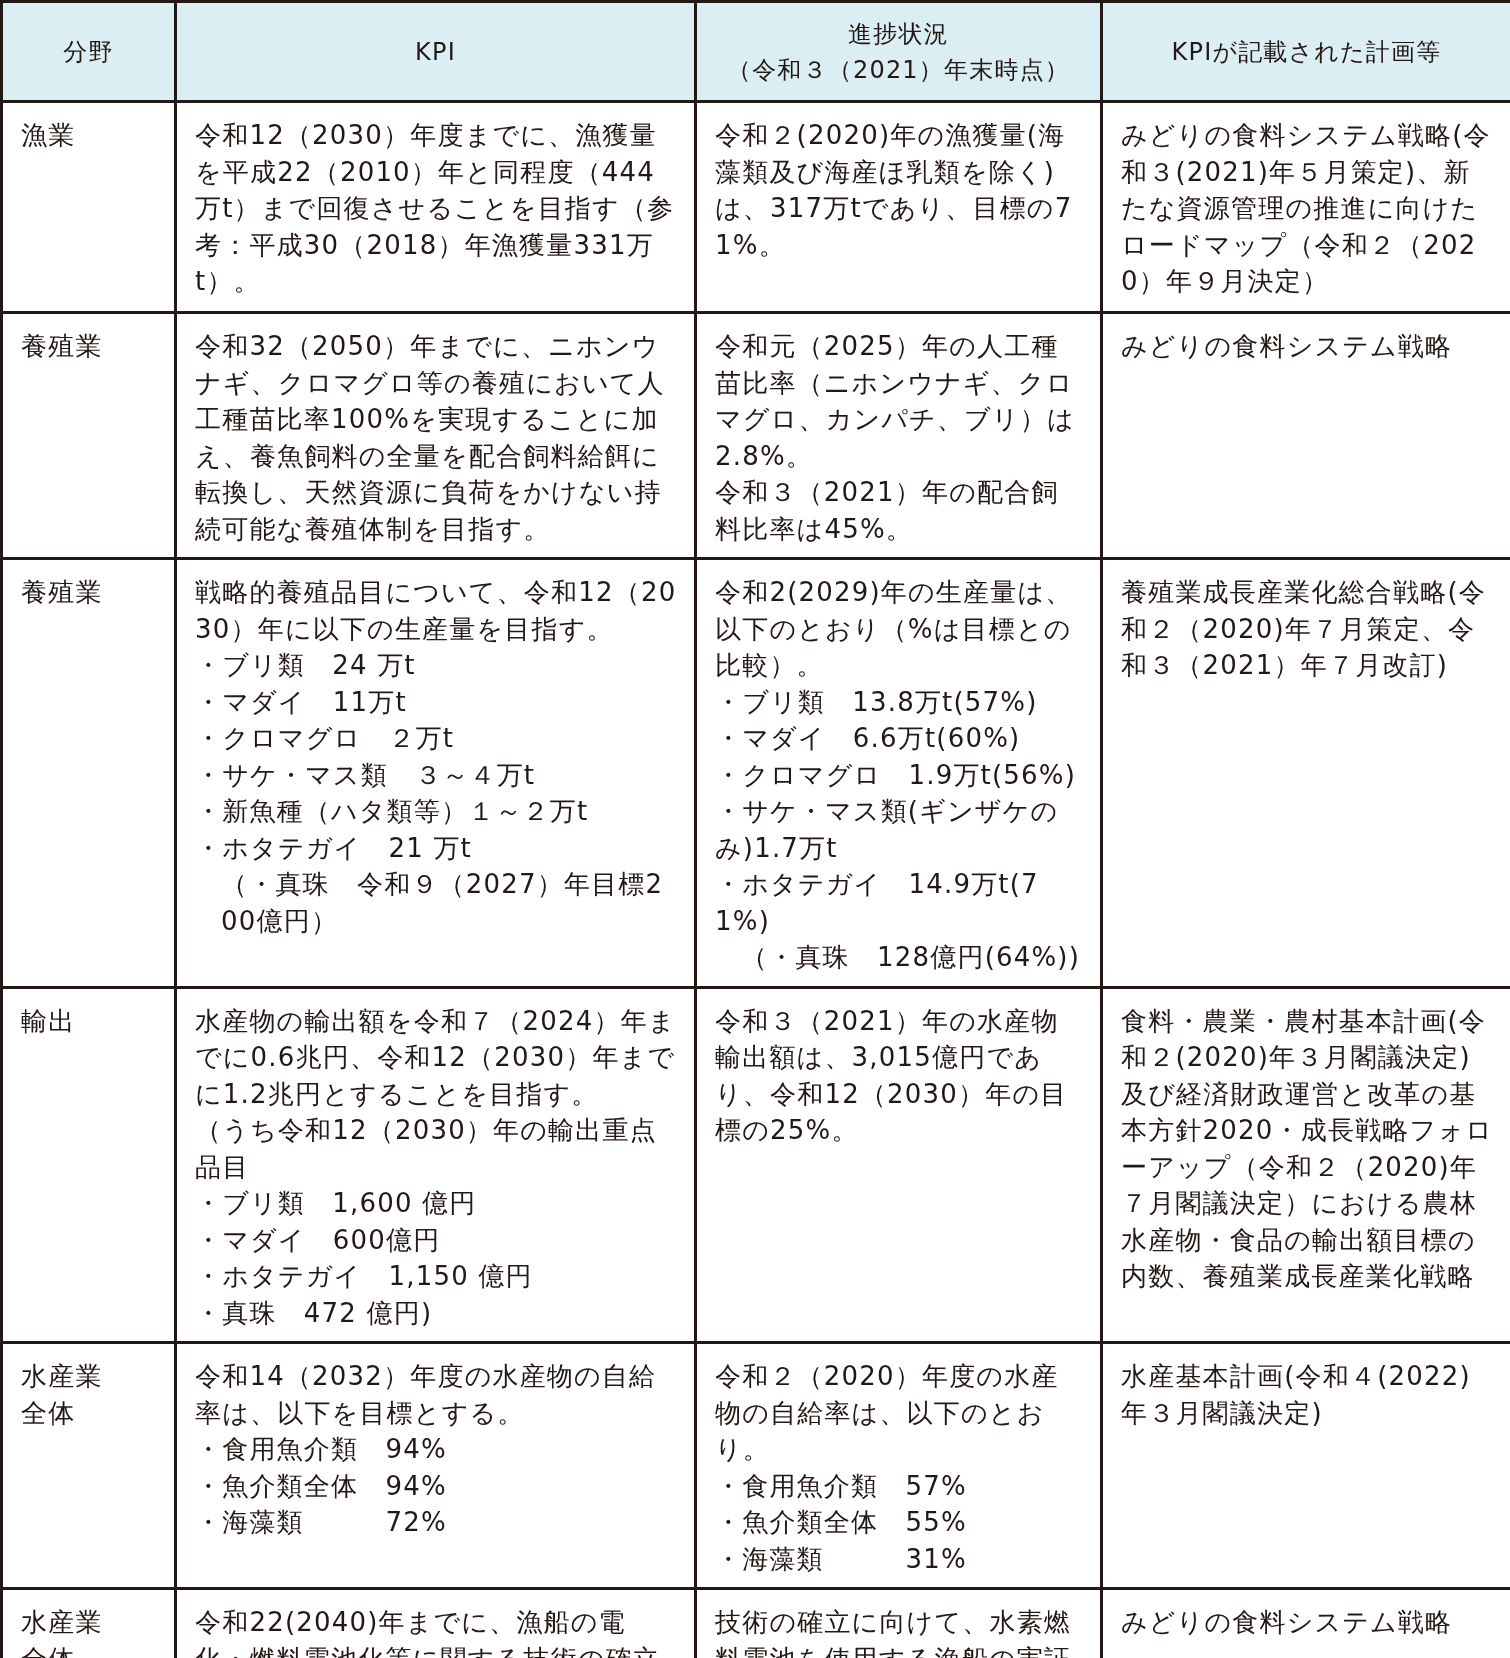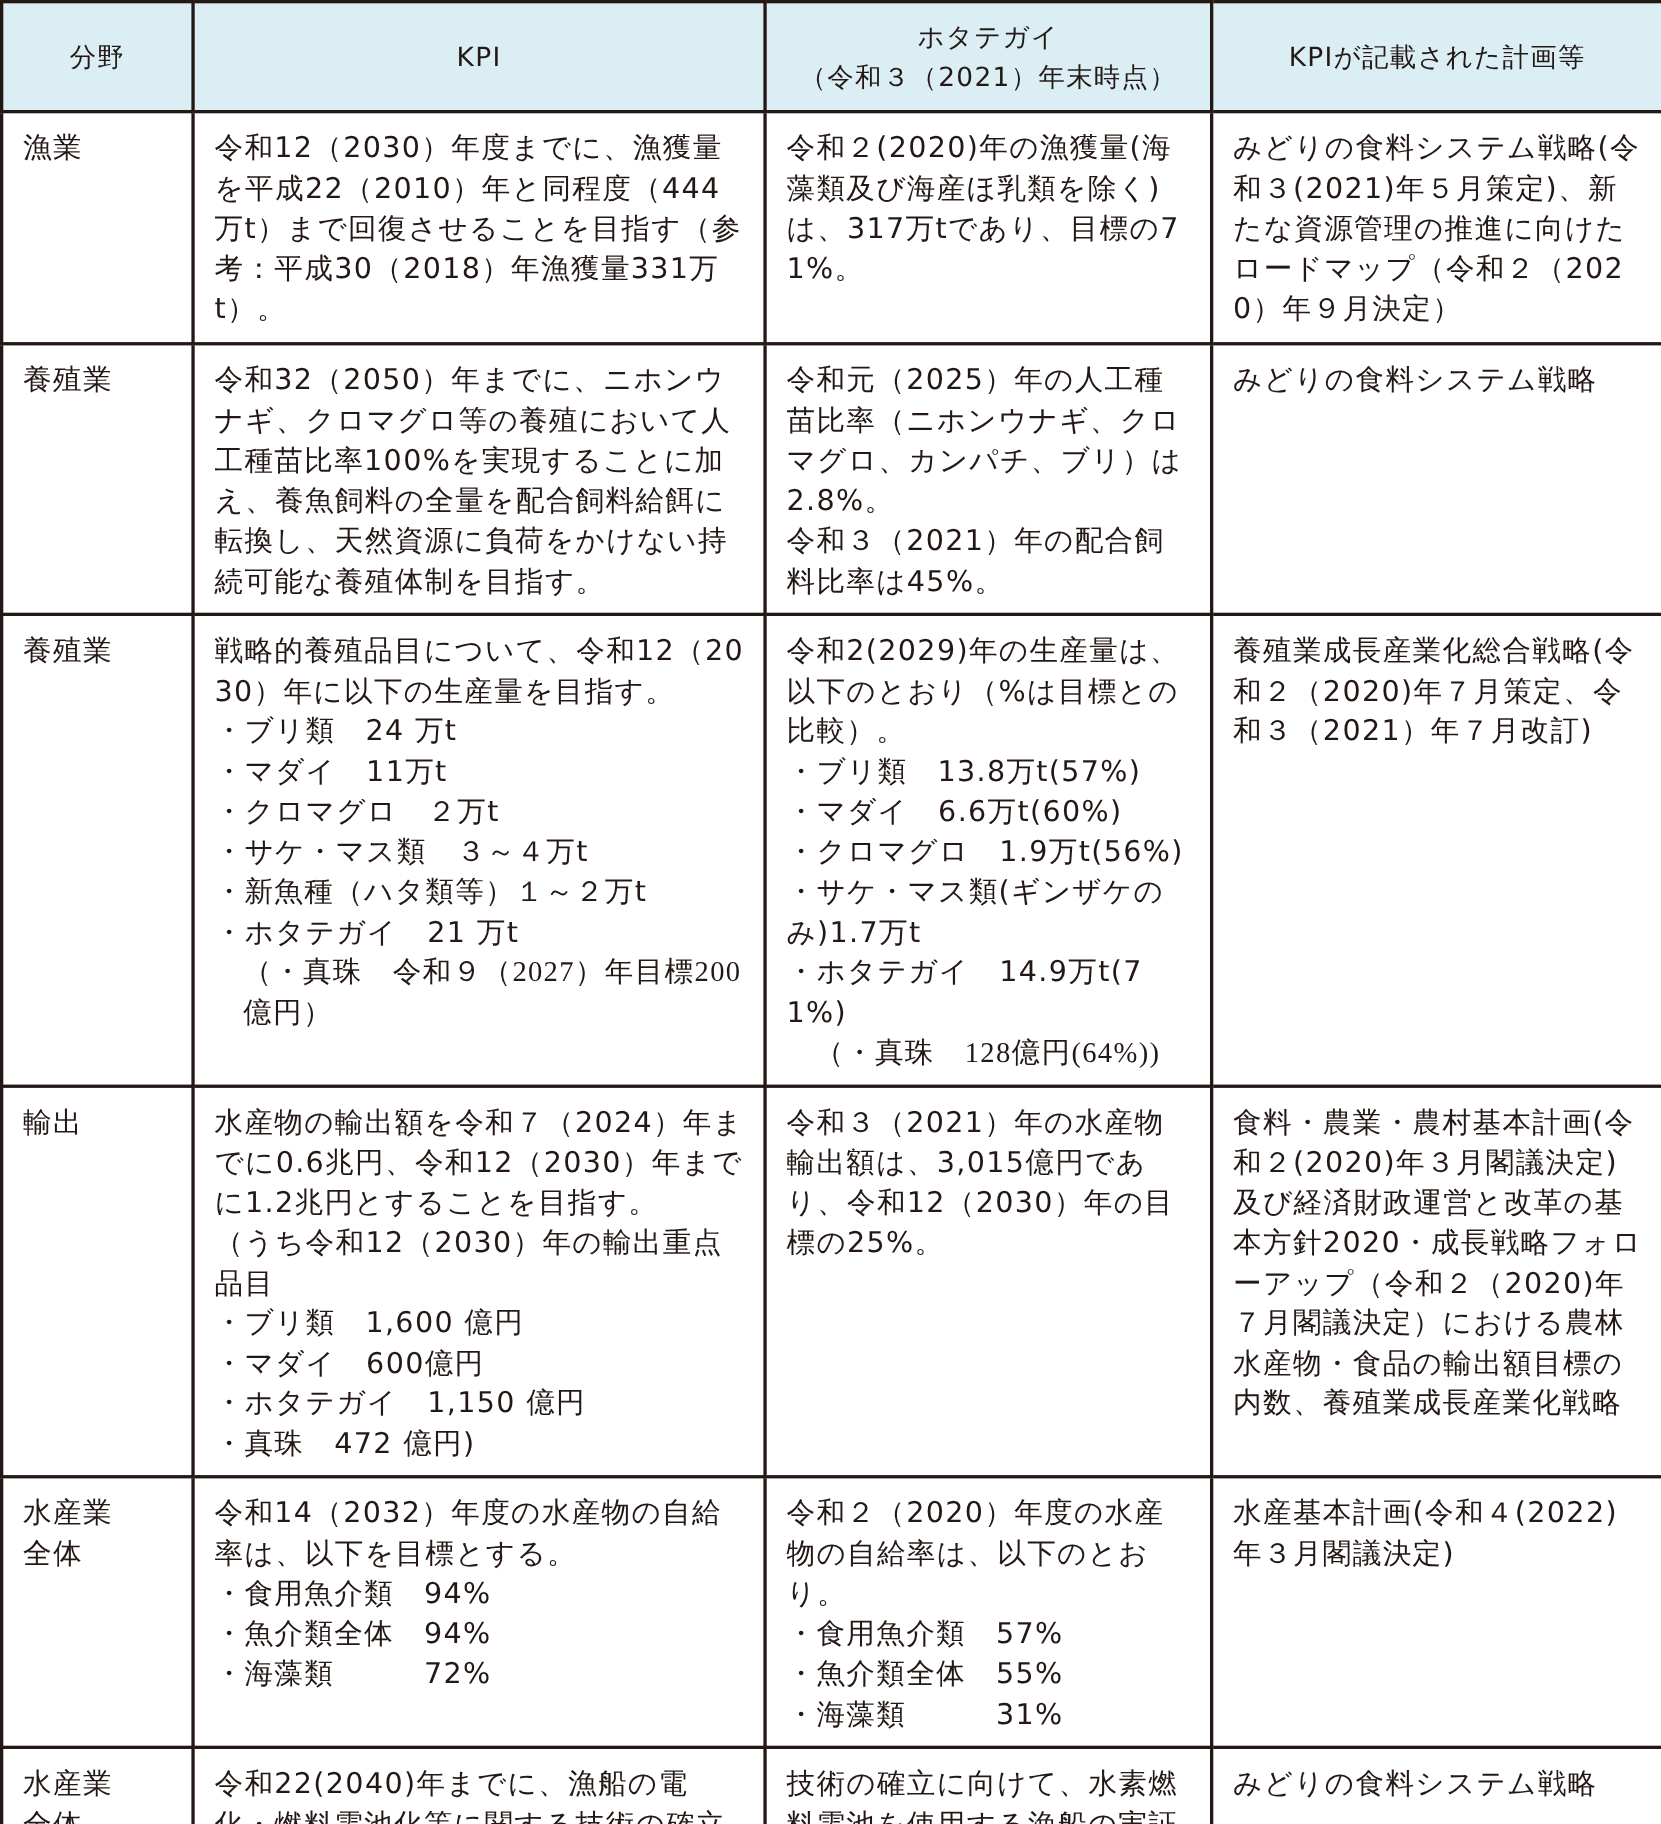--- a/index.html
+++ b/index.html
@@ -23,38 +23,38 @@
   }
   .kpi-table th {
     background:#dbeef3;
     text-align:center;
     vertical-align:middle;
     padding:6px 10px;
     font-size:24px;
     line-height:36px;
   }
   .line { display:block; white-space:pre-wrap; }
-  .indent { padding-left:26px;font-family:Liberation Serif, serif; }
+  .indent { padding-left:26px; }
 </style>
 </head>
 <body>
 
 <table class="kpi-table">
   <colgroup>
     <col style="width:174px">
     <col style="width:520px">
     <col style="width:406px">
     <col style="width:410px">
   </colgroup>
   <thead>
     <tr style="height:100px">
       <th>分野</th>
       <th>KPI</th>
       <th>
-        <span class="line">ホタテガイ</span>
+        <span class="line">進捗状況</span>
         <span class="line">（令和３（2021）年末時点）</span>
       </th>
       <th>KPIが記載された計画等</th>
     </tr>
   </thead>
   <tbody>
 
     <tr style="height:211px">
       <td>
           <span class="line">漁業</span>

